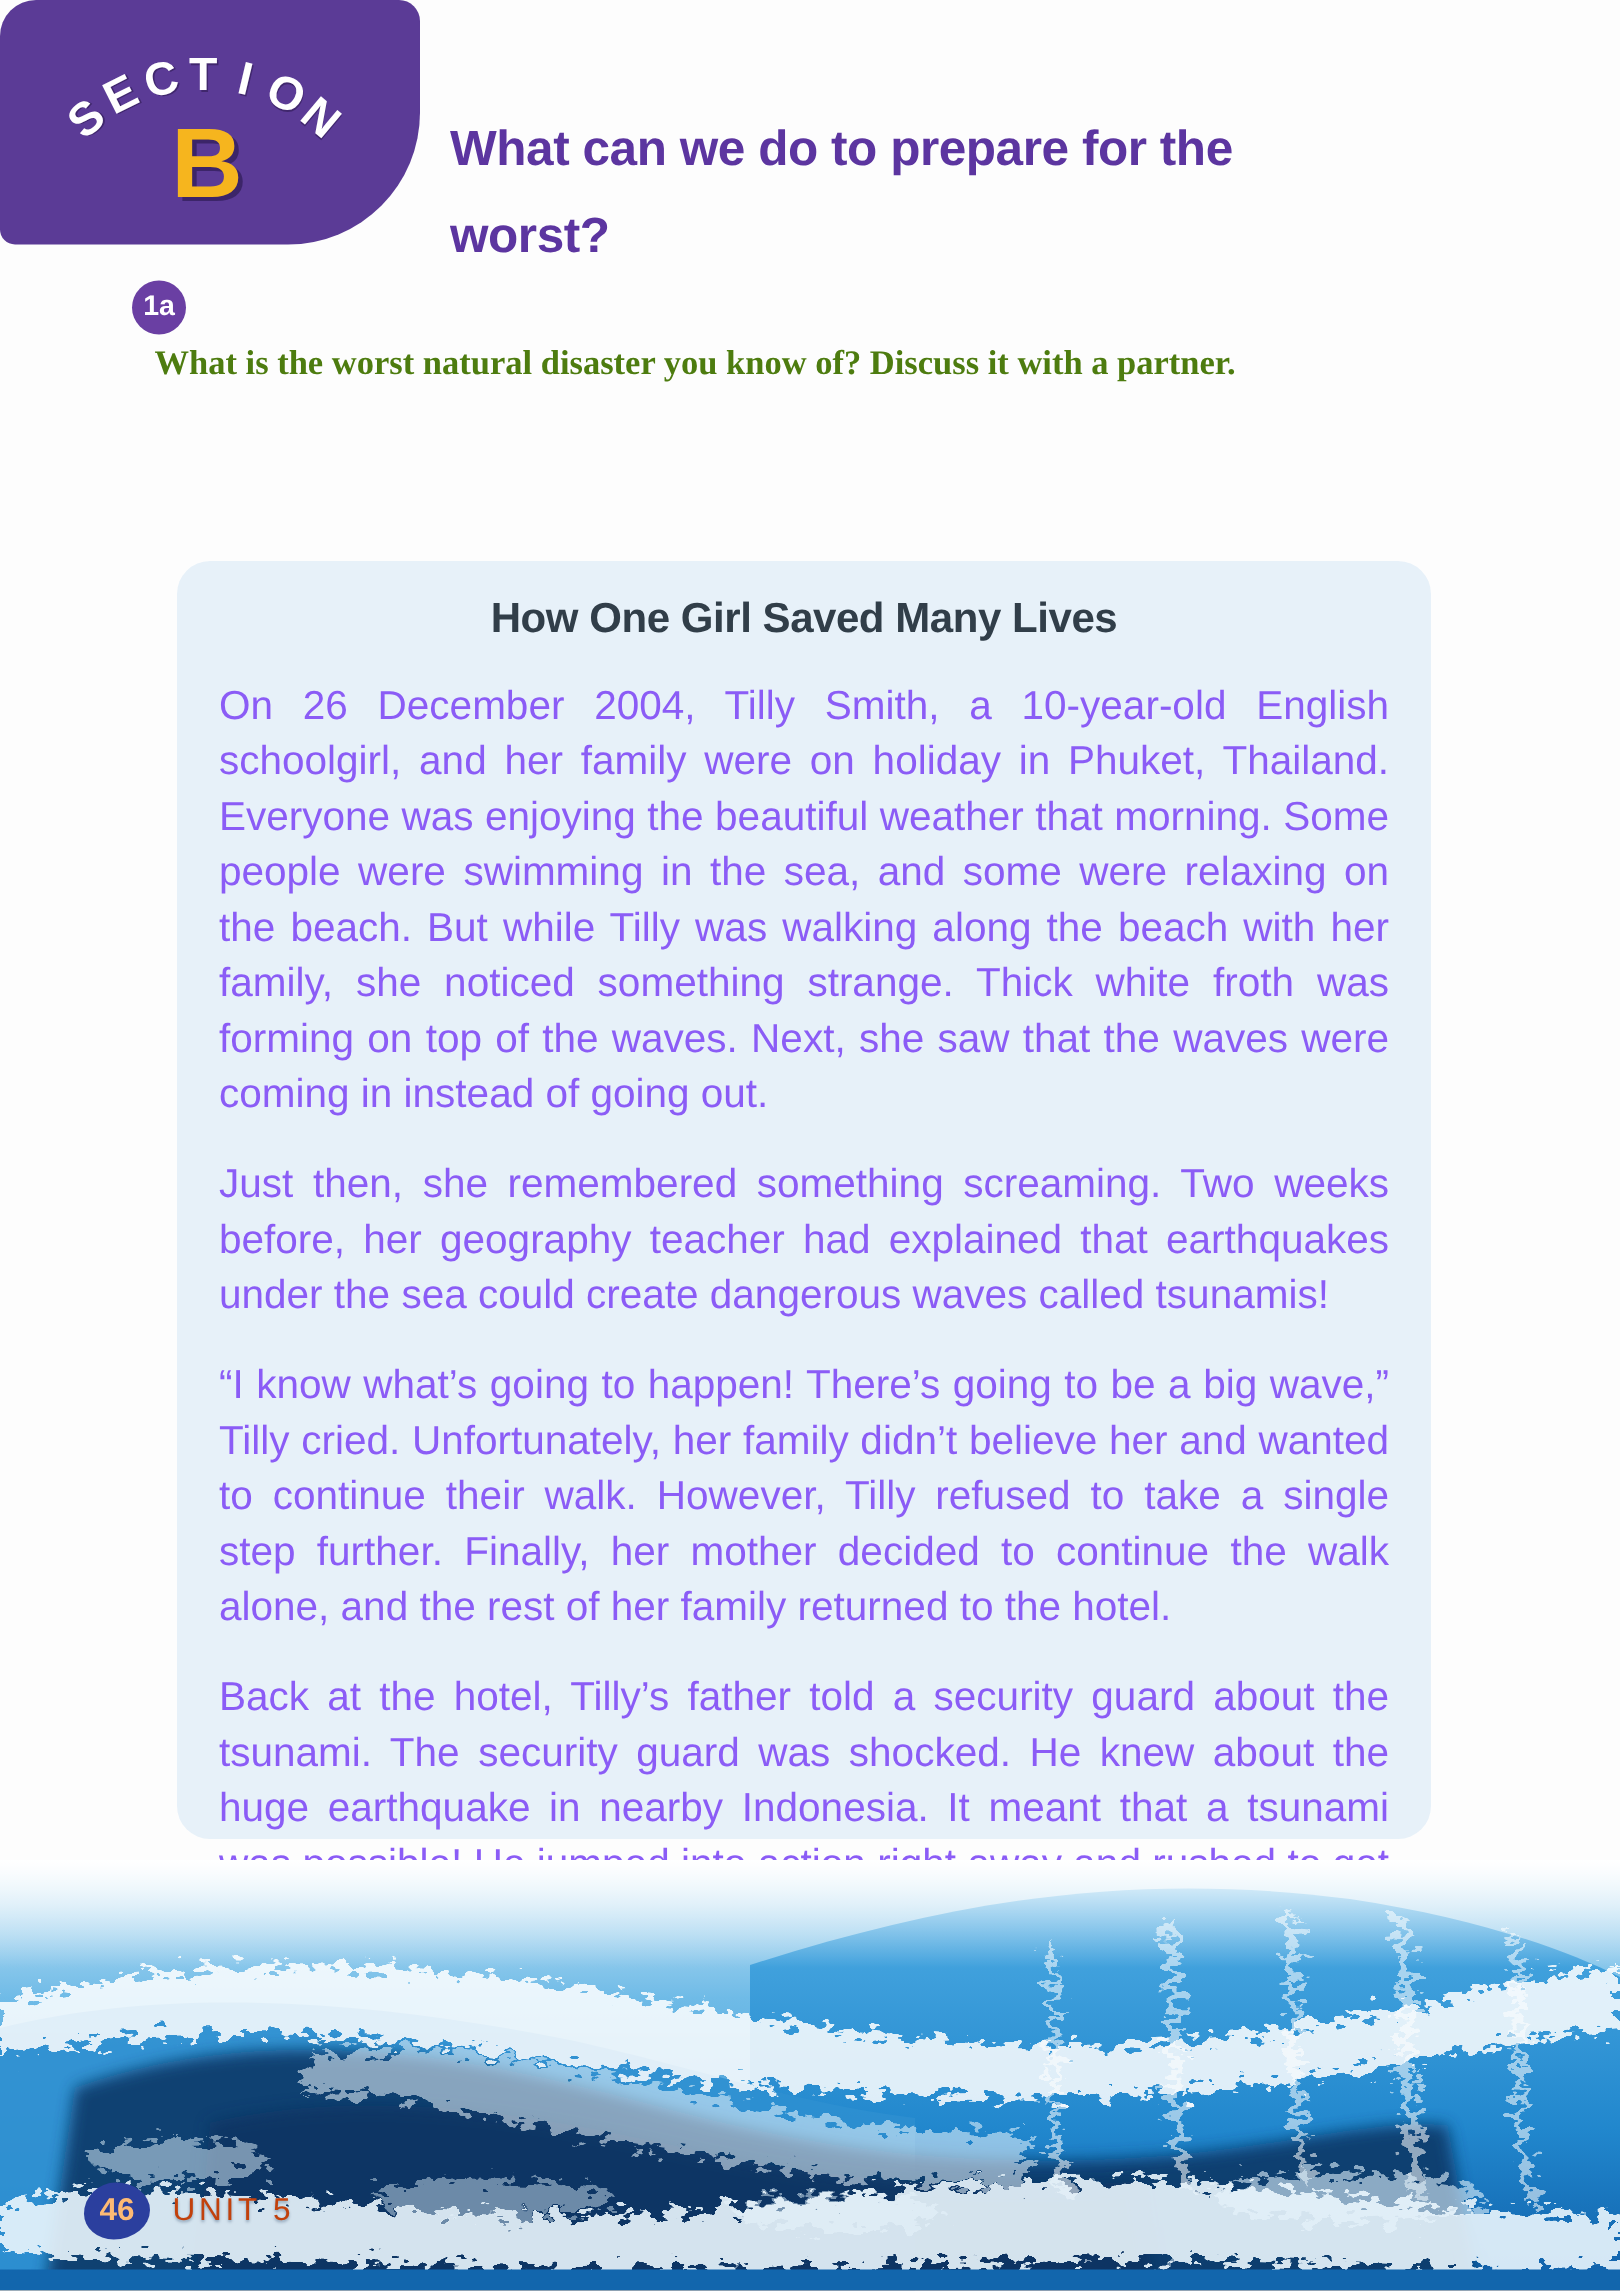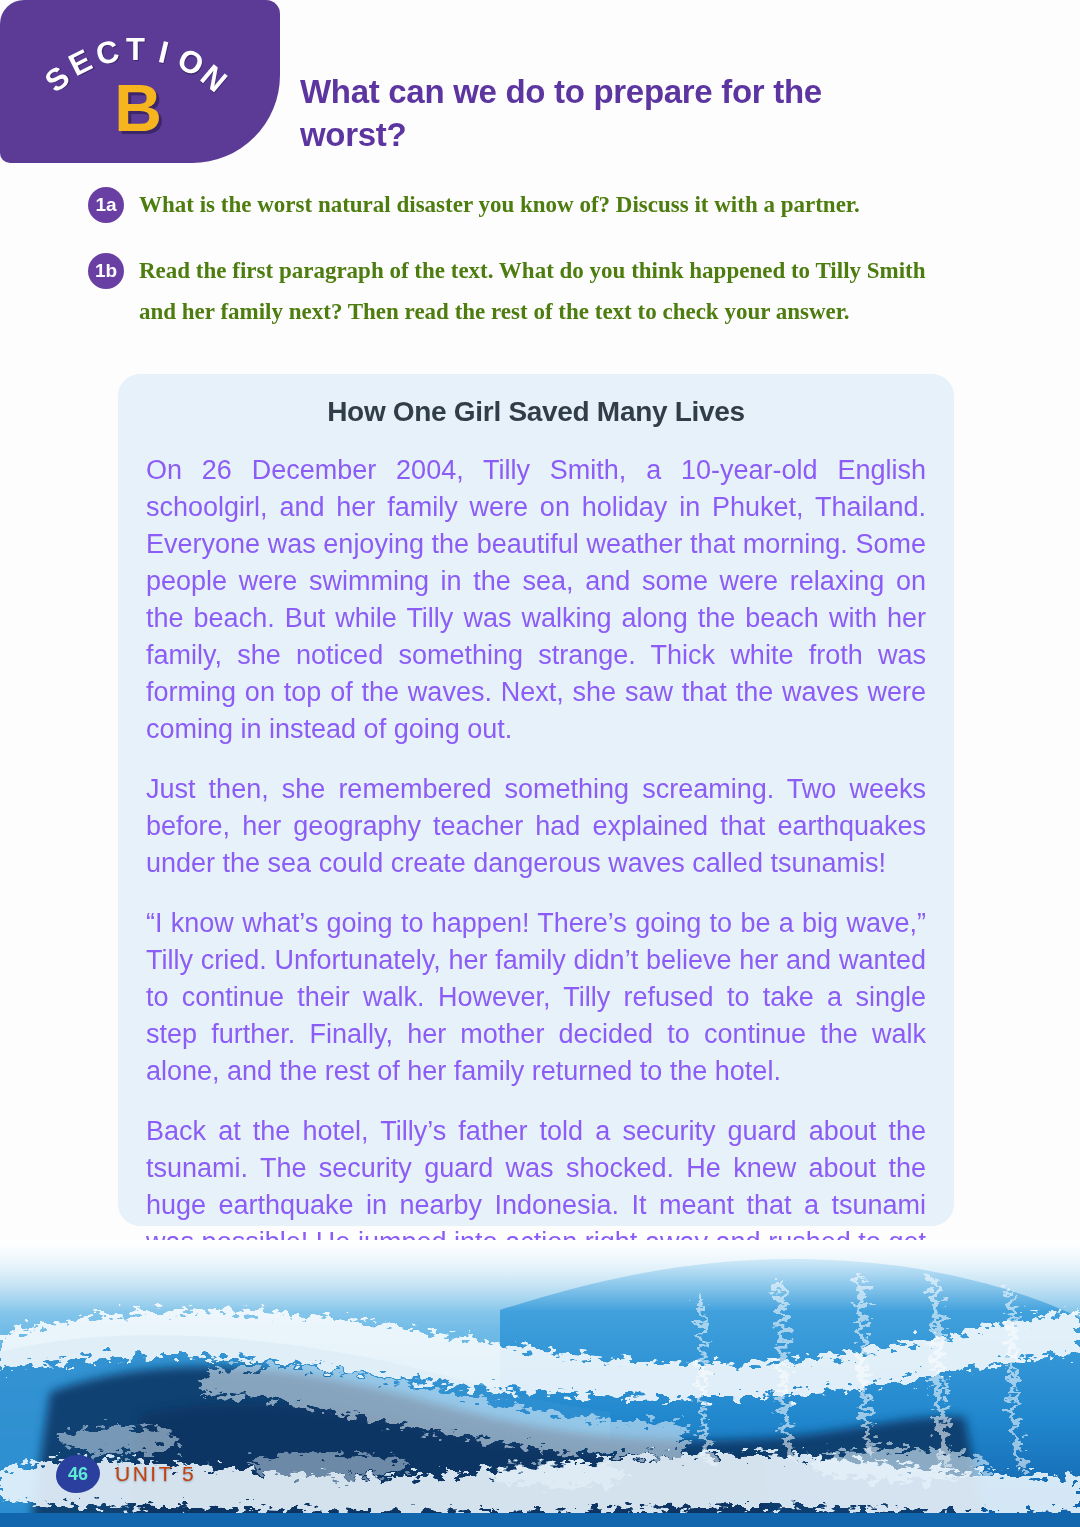--- a/index.html
+++ b/index.html
@@ -42,32 +42,32 @@
     color:var(--section-letter-yellow);
     font-size:66px;font-weight:800;
     text-shadow:3px 3px 0 rgba(35,20,70,.55);
   }
 
   
   .page-title{
     position:absolute;left:300px;top:70px;
     max-width:600px;
     color:var(--title-purple);
-    font-size:33px;line-height:43px;
+    font-size:33px;line-height:58px;
     font-weight:700;
     letter-spacing:-0.3px;
   }
 
   
   .task{
     position:absolute;left:88px;
     display:flex;align-items:flex-start;
     width:860px;
   }
-  .task-1a{top:186px;}
+  .task-1a{top:186px;flex-direction:column;}
   .task-1b{top:252px;}
   .task-badge{
     flex:0 0 auto;
     width:36px;height:36px;
     margin-top:1px;
     background:var(--task-badge-purple);
     border-radius:50%;
     color:#fff;
     font-size:19px;font-weight:700;
     display:flex;align-items:center;justify-content:center;
@@ -114,22 +114,22 @@
 
   .footer{
     position:absolute;left:56px;top:1455px;
     display:flex;align-items:center;
     z-index:5;
   }
   .page-number-blob{
     width:44px;height:38px;
     background:var(--page-number-blob-blue);
     border-radius:48% 52% 55% 45% / 55% 48% 52% 45%;
-    color:#5eead4;
-    font-size:18px;font-weight:700;
+    color:#fdba74;
+    font-size:21px;font-weight:700;
     display:flex;align-items:center;justify-content:center;
   }
   .unit-label{
     margin-left:15px;
     color:#c2410c;
     font-size:21px;
     font-weight:500;
     letter-spacing:2.5px;
     text-shadow:0 1px 2px rgba(10,40,80,.35);
   }
@@ -152,24 +152,20 @@
     <div class="section-letter">B</div>
   </div>
 
   <h1 class="page-title">What can we do to prepare for the worst?</h1>
 
   <div class="task task-1a">
     <div class="task-badge">1a</div>
     <div class="task-text">What is the worst natural disaster you know of? Discuss it with a partner.</div>
   </div>
 
-  <div class="task task-1b">
-    <div class="task-badge">1b</div>
-    <div class="task-text">Read the first paragraph of the text. What do you think happened to Tilly Smith and her family next? Then read the rest of the text to check your answer.</div>
-  </div>
 
   <div class="passage-box">
     <h2 class="passage-title">How One Girl Saved Many Lives</h2>
     <div class="passage-body">
       <p>On 26 December 2004, Tilly Smith, a 10-year-old English schoolgirl, and her family were on holiday in Phuket, Thailand. Everyone was enjoying the beautiful weather that morning. Some people were swimming in the sea, and some were relaxing on the beach. But while Tilly was walking along the beach with her family, she noticed something strange. Thick white froth was forming on top of the waves. Next, she saw that the waves were coming in instead of going out.</p>
       <p>Just then, she remembered something screaming. Two weeks before, her geography teacher had explained that earthquakes under the sea could create dangerous waves called tsunamis!</p>
       <p>“I know what’s going to happen! There’s going to be a big wave,” Tilly cried. Unfortunately, her family didn’t believe her and wanted to continue their walk. However, Tilly refused to take a single step further. Finally, her mother decided to continue the walk alone, and the rest of her family returned to the hotel.</p>
       <p>Back at the hotel, Tilly’s father told a security guard about the tsunami. The security guard was shocked. He knew about the huge earthquake in nearby Indonesia. It meant that a tsunami was possible! He jumped into action right away and rushed to get people off the beach. Everyone began to panic. People were screaming and running as fast as they could when they saw a huge wall of water coming from the sea.</p>
     </div>
   </div>

